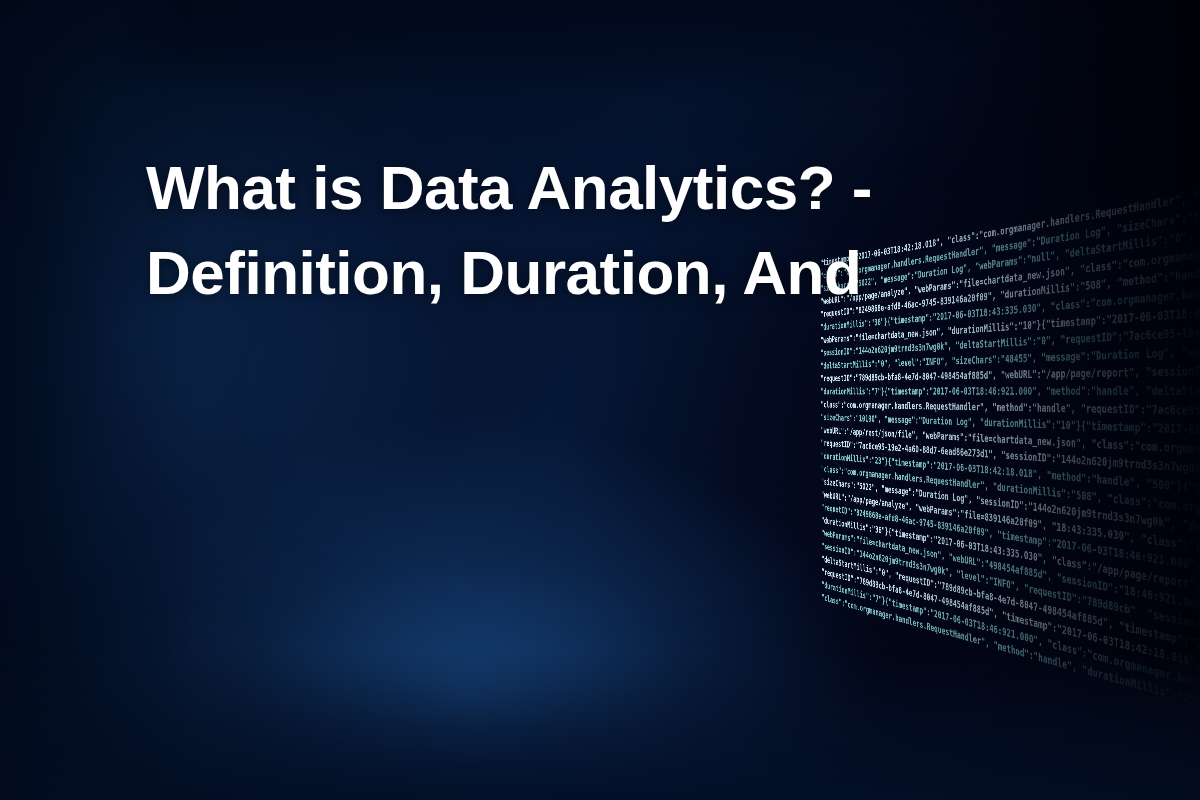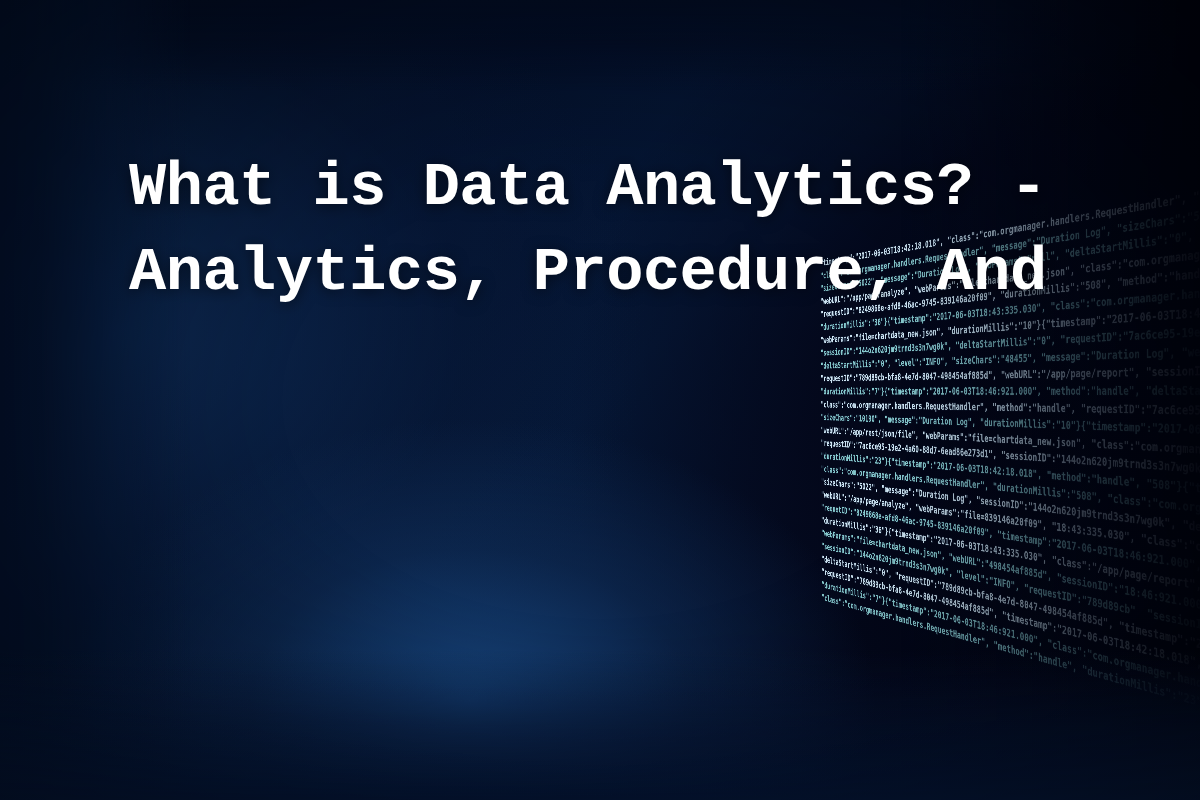--- a/index.html
+++ b/index.html
@@ -87,26 +87,26 @@
   .fade-bottom {
     position: absolute;
     left: 0; right: 0; bottom: 0; height: 150px;
     background: linear-gradient(to top, #041433 0%, rgba(5,20,50,0.60) 50%, rgba(5,20,50,0) 100%);
     pointer-events: none;
   }
 
   
   .headline {
     position: absolute;
-    left: 129px;
+    left: 146px;
     top: 145px;
     width: 960px;
     margin: 0;
     color: #ffffff;
-    font-family: Liberation Mono, monospace;
+    font-family: Liberation Sans, sans-serif;
     font-weight: 700;
     font-size: 62px;
     line-height: 85px;
     letter-spacing: -0.5px;
     text-shadow: 0 2px 14px rgba(0,0,0,0.55);
   }
   .headline .hl-line { display: block; white-space: pre; }
 </style>
 </head>
 <body>
@@ -148,16 +148,16 @@
   </div>
 
   <div class="fade-top"></div>
   <div class="fade-left"></div>
   <div class="fade-right"></div>
   <div class="fade-bottom"></div>
   <div class="bg-vignette"></div>
 
   <h1 class="headline">
     <span class="hl-line">What is Data Analytics? -</span>
-    <span class="hl-line">Analytics, Procedure, And</span>
+    <span class="hl-line">Definition, Duration, And</span>
   </h1>
 
 </div>
 
 </body></html>

